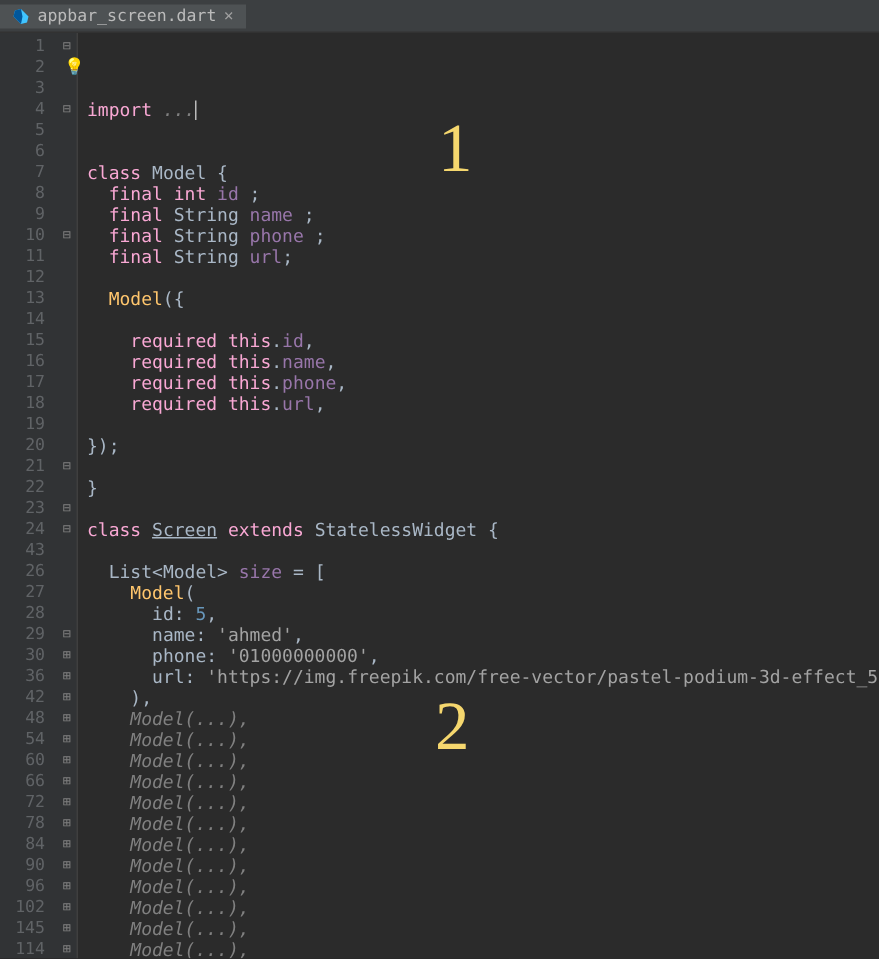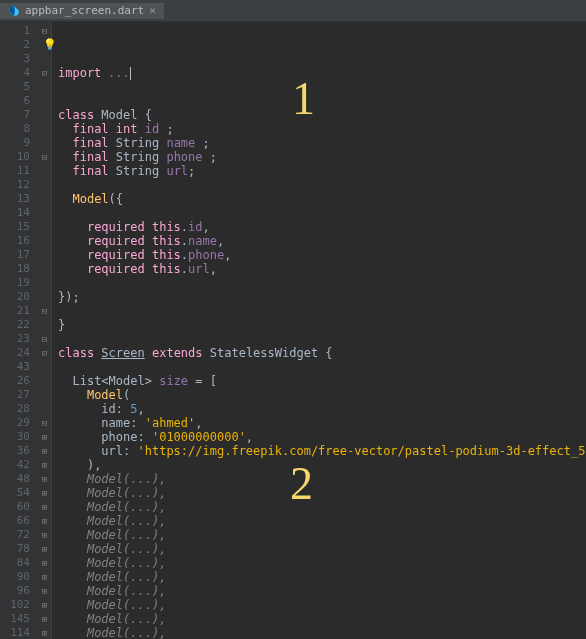--- a/index.html
+++ b/index.html
@@ -73,21 +73,21 @@
   .code {
     padding:2px 0 0 6px;
     white-space:pre;
     line-height:14px;
     font-size:12px;
     flex:1;
     position:relative;
     overflow:hidden;
   }
   .kw { color:#f9a8d4; }
-  .str { color:#eab308; }
+  .str { color:#a3a3a3; }
   .num { color:#6897bb; }
   .cls { color:#a9b7c6; }
   .meth { color:#ffc66d; }
   .fld { color:#9876aa; }
   .und { text-decoration:underline; }
   .fold-txt { color:#808080; font-style:italic; }
   .caret {
     display:inline-block;
     width:1px;height:13px;background:#bbbbbb;vertical-align:middle;
   }

